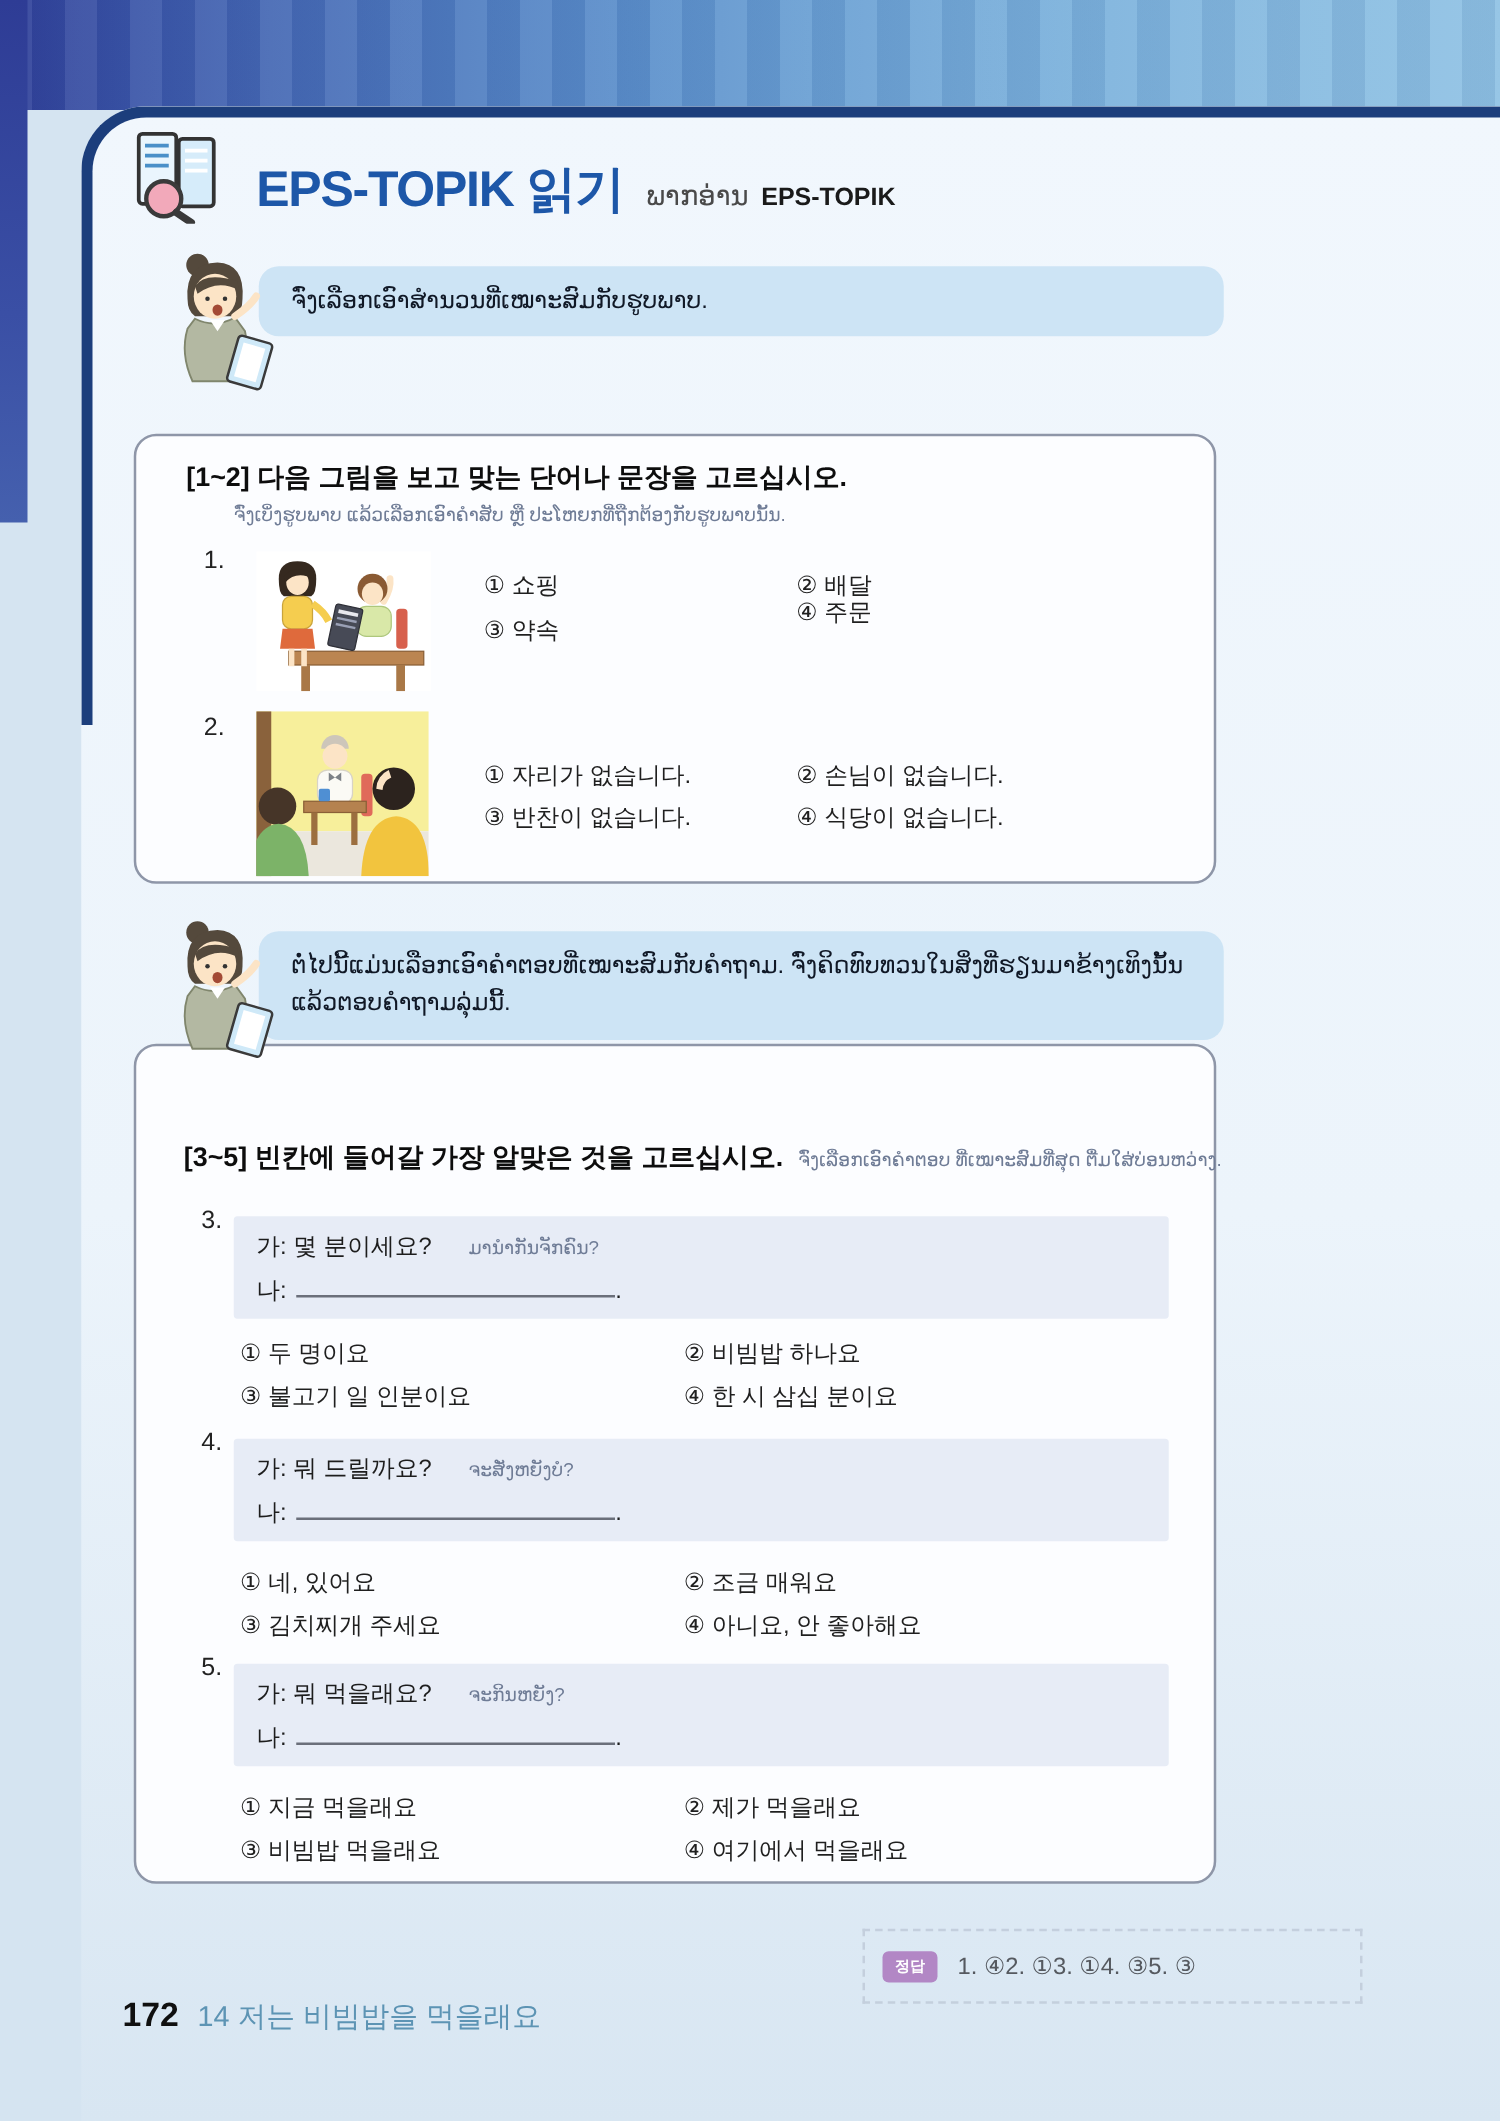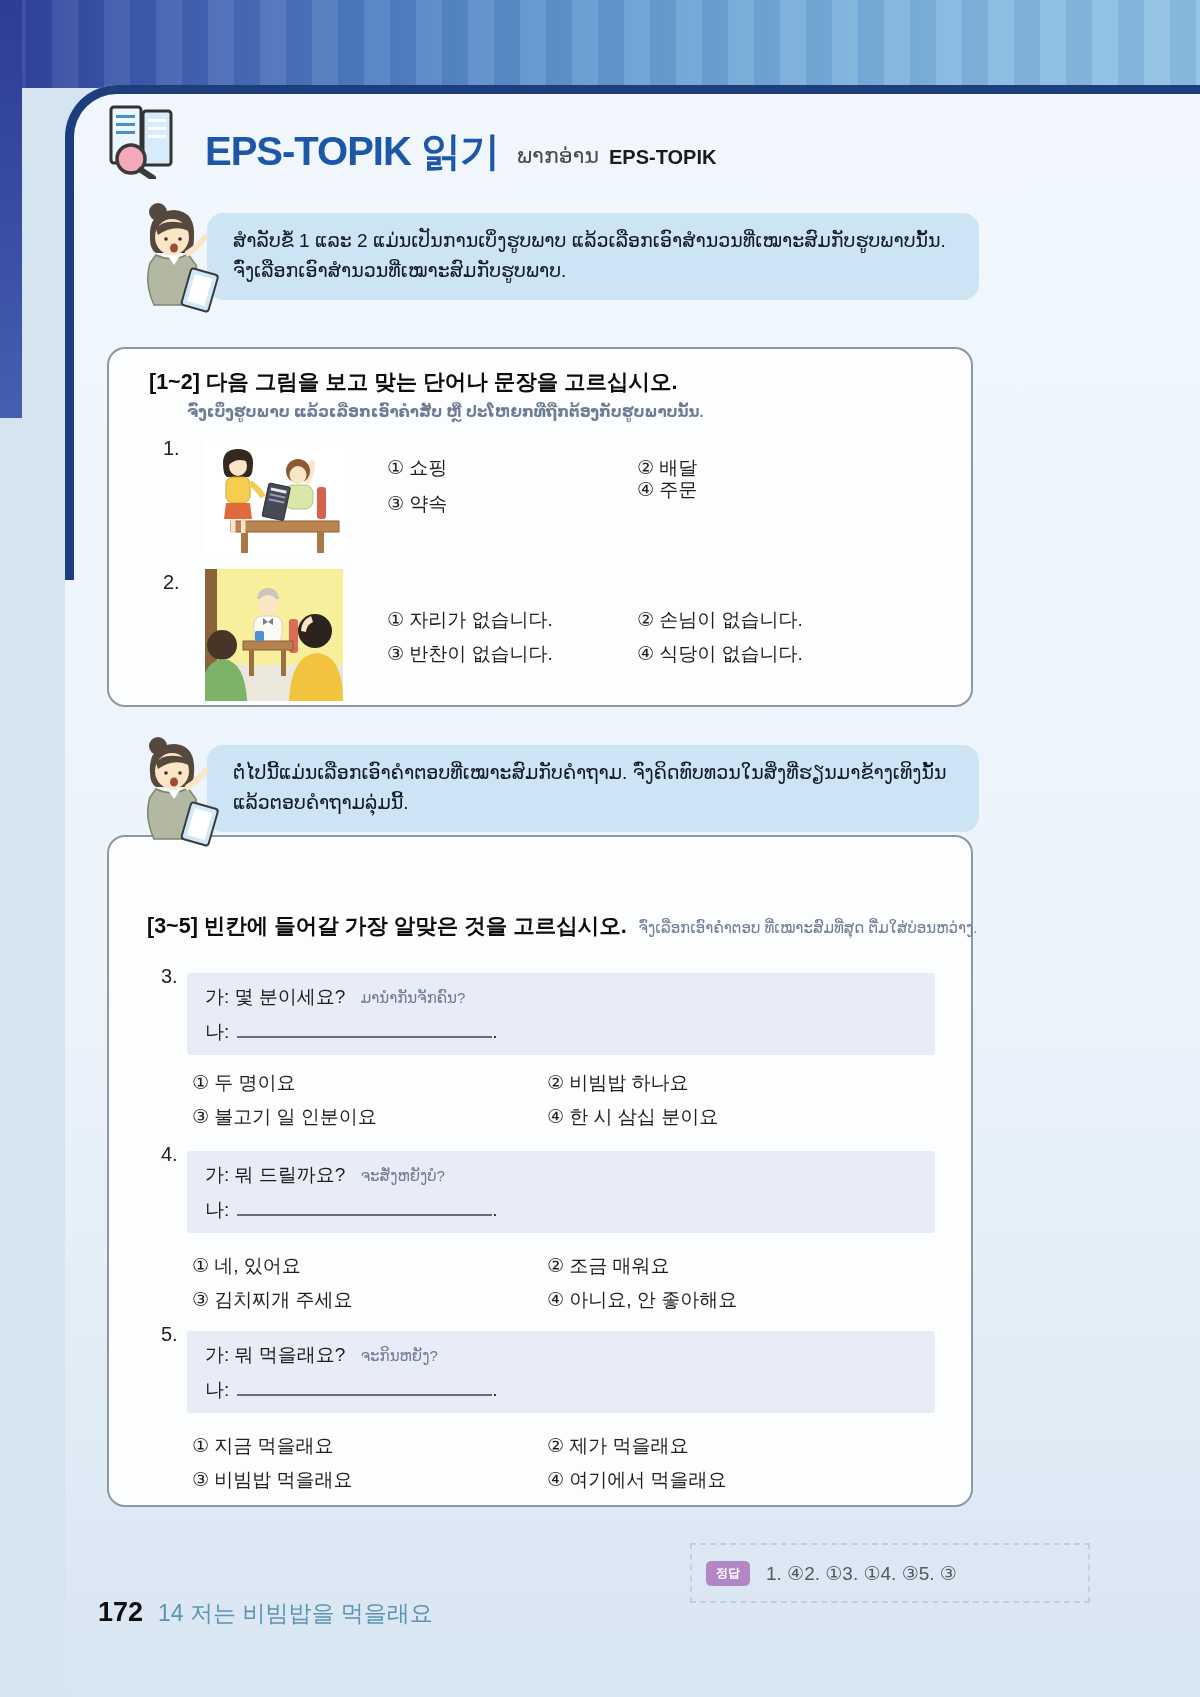--- a/index.html
+++ b/index.html
@@ -29,32 +29,32 @@
   .lesson-sub-en{margin-left:10px;font-size:20px;font-weight:bold;color:#1a1a1a;padding-bottom:14px;}
 
   
   .teacher{position:absolute;width:98px;height:116px;z-index:5;}
   .bubble{position:absolute;left:142px;width:772px;background:#cde4f5;border-radius:16px;
     padding:13px 20px 13px 26px;font-size:19px;line-height:1.6;color:#101826;box-sizing:border-box;z-index:2;}
 
   
   .qbox{position:absolute;left:42px;width:866px;background:#fcfdff;border:2px solid #8e96a8;border-radius:18px;box-sizing:border-box;z-index:2;}
   .qbox-title{position:absolute;left:40px;font-size:21.5px;font-weight:700;color:#0d0d0d;white-space:nowrap;}
-  .qbox-sub{position:absolute;left:78px;font-size:15px;color:#6f7c96;white-space:nowrap;font-weight:bold;}
+  .qbox-sub{position:absolute;left:78px;font-size:15px;color:#6f7c96;white-space:nowrap;}
   .lao-after{font-size:15px;font-weight:400;color:#6f7c96;margin-left:12px;}
   .qnum{position:absolute;font-size:20px;color:#222;}
   .illus{position:absolute;}
   .opt{position:absolute;font-size:19px;color:#1f1f1f;white-space:nowrap;}
 
   
   .panel{position:absolute;left:78px;width:748px;height:82px;background:#e7ecf6;border-radius:3px;
     padding:11px 0 0 18px;box-sizing:border-box;}
   .dlg-line{font-size:19px;color:#1d1d1d;white-space:nowrap;}
   .dlg-line + .dlg-line{margin-top:9px;}
-  .lao-inline{font-size:15px;color:#6f7c96;margin-left:10px;}
+  .lao-inline{font-size:15px;color:#6f7c96;margin-left:24px;}
   .blank{display:inline-block;width:255px;height:15px;border-bottom:2px solid #6b6f7a;margin-left:8px;}
 
   
   .answer-box{position:absolute;left:625px;top:1458px;width:400px;height:60px;border:2px dashed #c4cfdd;
     display:flex;align-items:center;padding:0 14px;box-sizing:border-box;z-index:2;}
   .answer-badge{background:#b287c5;color:#ffffff;font-size:12px;font-weight:700;padding:4px 10px;border-radius:5px;}
   .answer-items{display:flex;gap:0;margin-left:16px;font-size:19px;color:#55595f;white-space:nowrap;}
 
   
   .footer{position:absolute;left:33px;top:1512px;display:flex;align-items:baseline;gap:15px;z-index:2;}
@@ -103,21 +103,20 @@
         <path d="M26,56 Q42,64 58,55 L66,66 Q70,84 62,106 L24,106 Q14,84 20,64 Z" fill="#b3b8a2" stroke="#80866d" stroke-width="1.5"></path>
         <path d="M38,57 L44,66 L50,57 Z" fill="#ffffff"></path>
         <path d="M58,54 Q70,46 75,38" stroke="#fce4c6" stroke-width="6" fill="none" stroke-linecap="round"></path>
         <g transform="rotate(16 70 90)">
           <rect x="56" y="72" width="28" height="38" rx="3" fill="#cfe9f8" stroke="#3a3a3a" stroke-width="2"></rect>
           <rect x="61" y="77" width="18" height="28" fill="#ffffff"></rect>
         </g>
       </svg>
     </span>
     <div class="bubble" style="top:128px">
-      <div>ສຳລັບຂໍ້ 1 ແລະ 2 ແມ່ນເປັນການເບິ່ງຮູບພາບ ແລ້ວເລືອກເອົາສຳນວນທີ່ເໝາະສົມກັບຮູບພາບນັ້ນ.</div>
       <div>ຈົ່ງເລືອກເອົາສຳນວນທີ່ເໝາະສົມກັບຮູບພາບ.</div>
     </div>
 
     <div class="qbox" style="top:262px;height:360px">
       <div class="qbox-title" style="top:18px">[1~2] 다음 그림을 보고 맞는 단어나 문장을 고르십시오.</div>
       <div class="qbox-sub" style="top:54px">ຈົ່ງເບິ່ງຮູບພາບ ແລ້ວເລືອກເອົາຄຳສັບ ຫຼື ປະໂຫຍກທີ່ຖືກຕ້ອງກັບຮູບພາບນັ້ນ.</div>
 
       <span class="qnum" style="left:54px;top:88px">1.</span>
       <span class="illus" style="left:96px;top:92px">
         <svg width="140" height="112" viewBox="0 0 140 112">

